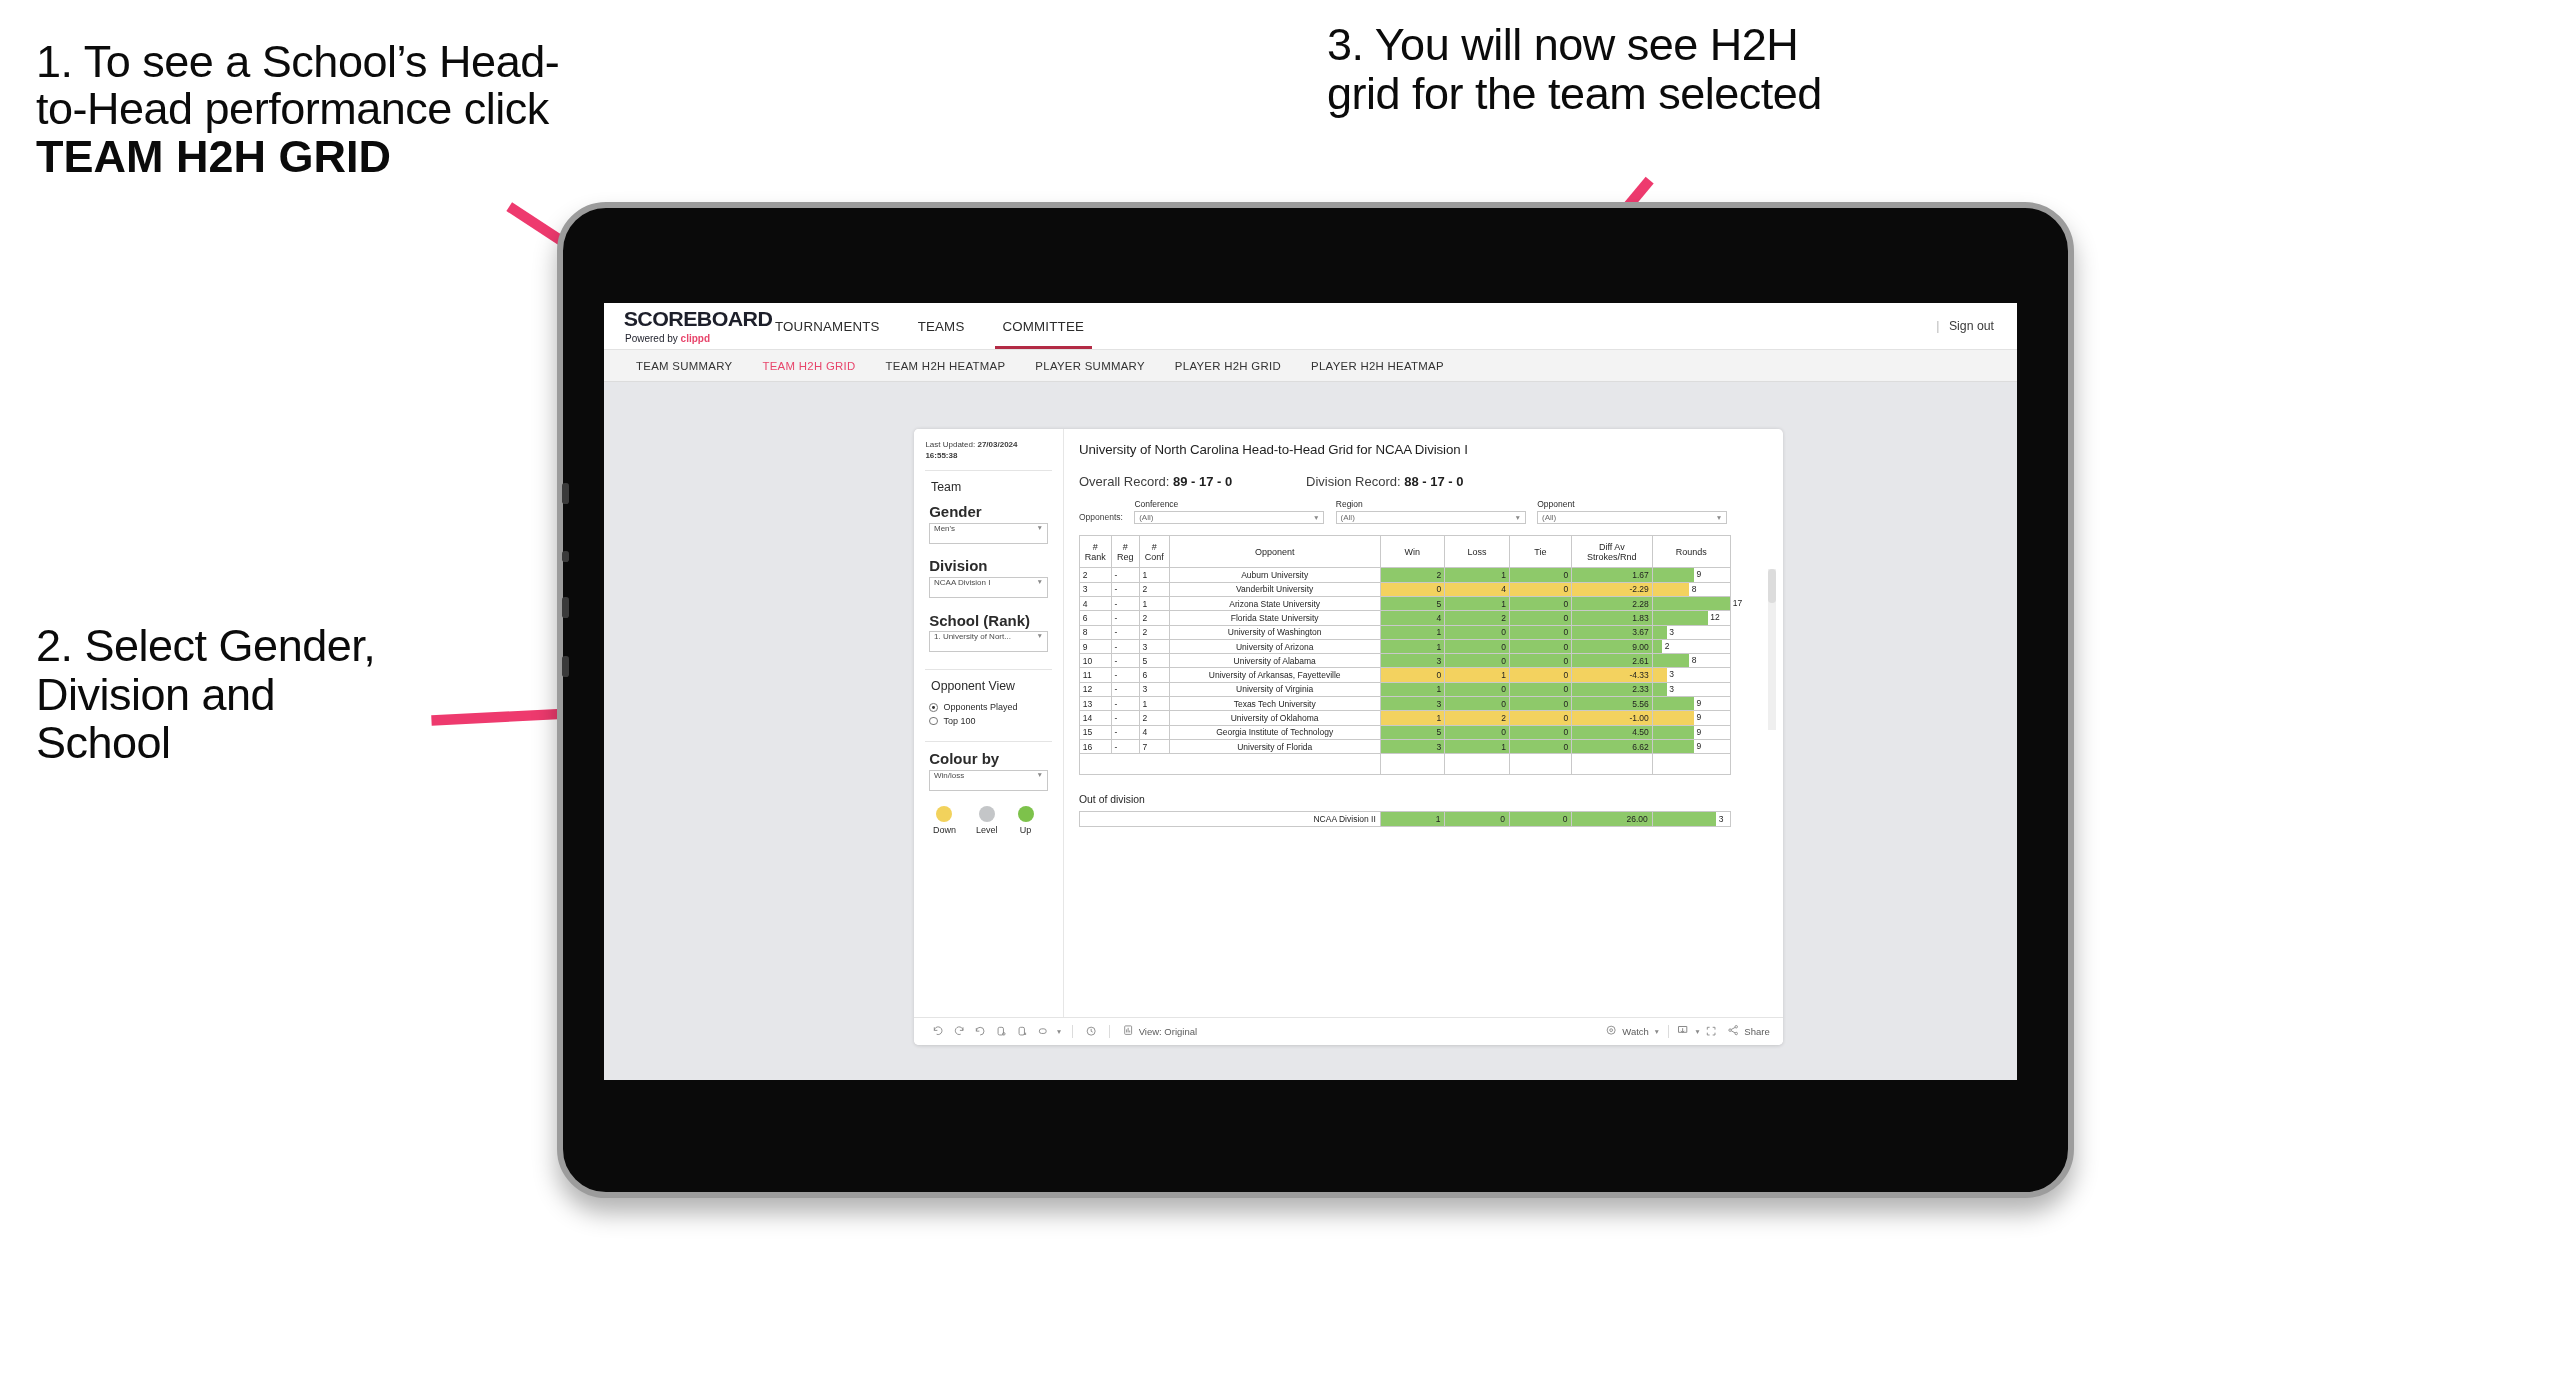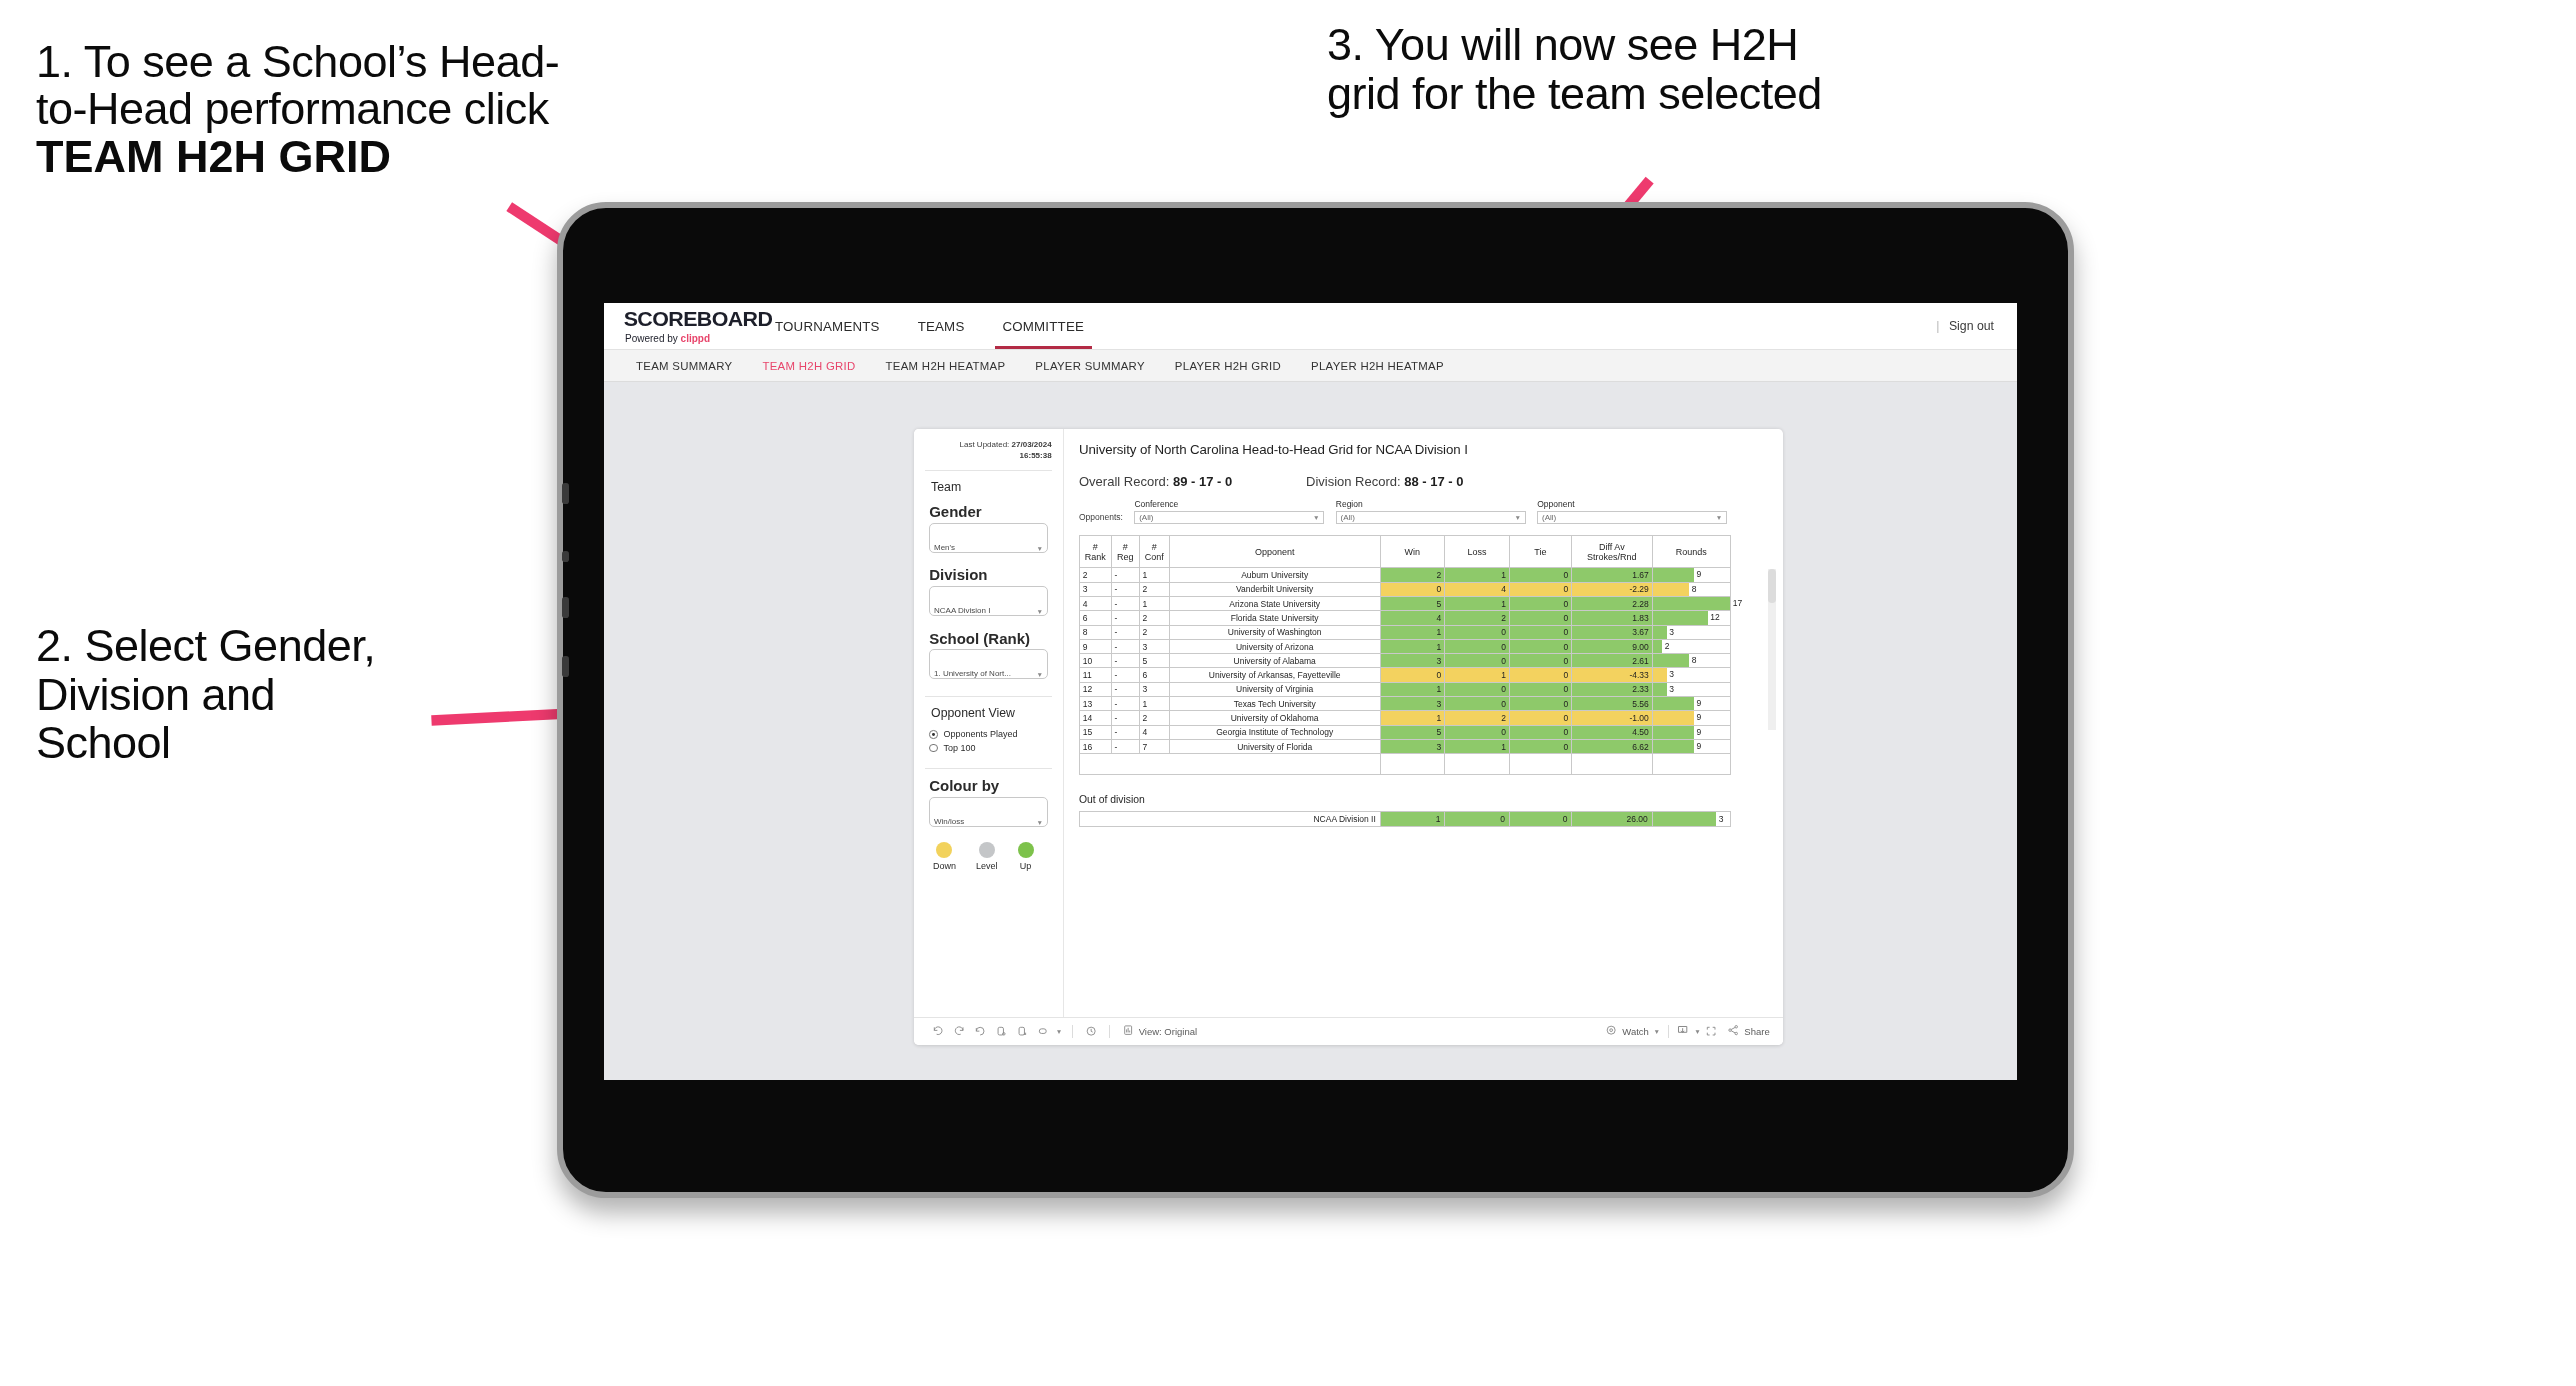--- a/index.html
+++ b/index.html
@@ -103,28 +103,28 @@
     display: flex; flex-direction: column;
     overflow: hidden;
   }
   #viz-body { display: flex; flex: 1; min-height: 0; }
 
   
   #filter-panel {
     width: 150px; flex: 0 0 150px; border-right: 0.9px solid #e6e6e6;
     padding: 11.4px 11.4px 0 11.4px; background: #fff; overflow: hidden;
   }
-  .last-updated { font-size: 8px; color: #3c3c3c; line-height: 1.35; font-weight: 700; text-align: right; }
+  .last-updated { font-size: 8px; color: #3c3c3c; line-height: 1.35; font-weight: 700; }
   .last-updated .lbl { font-weight: 400; }
   .panel-rule { height:0.9px; background:#e4e4e4; margin: 8.5px 0 8.5px 0; }
   .panel-h { font-size: 12.3px; color:#2b2b2b; font-weight:400; margin: 1.9px 0 9.5px 5.7px; }
   .field-label { font-size: 15px; color:#2b2b2b; font-weight:700; margin: 0 0 2.8px 3.8px; }
   .select {
-    height: 30px; border: 0.9px solid #c8c8c8; background:#fff; border-radius:5px;
-    display:flex; align-items:flex-end; padding: 0 3.8px;
+    height: 21px; border: 0.9px solid #c8c8c8; background:#fff; border-radius:0;
+    display:flex; align-items:flex-start; padding: 0 3.8px;
     font-size: 8px; color:#4a4a4a; margin: 0 0 13.3px 3.8px; width: calc(100% - 7.6px);
     cursor: pointer;
   }
   .select .val { flex:1; overflow:hidden; white-space:nowrap; text-overflow:ellipsis; }
   .select .caret { color:#8a8a8a; font-size:6.6px; }
 
   .radio-row { display:flex; align-items:center; gap:5.7px; margin: 0 0 3.8px 3.8px; font-size: 9px; color:#2b2b2b; cursor:pointer;}
   .radio {
     width: 8.5px; height: 8.5px; border-radius: 50%; border: 0.9px solid #777; background:#fff;
     position: relative; flex: 0 0 8.5px;

